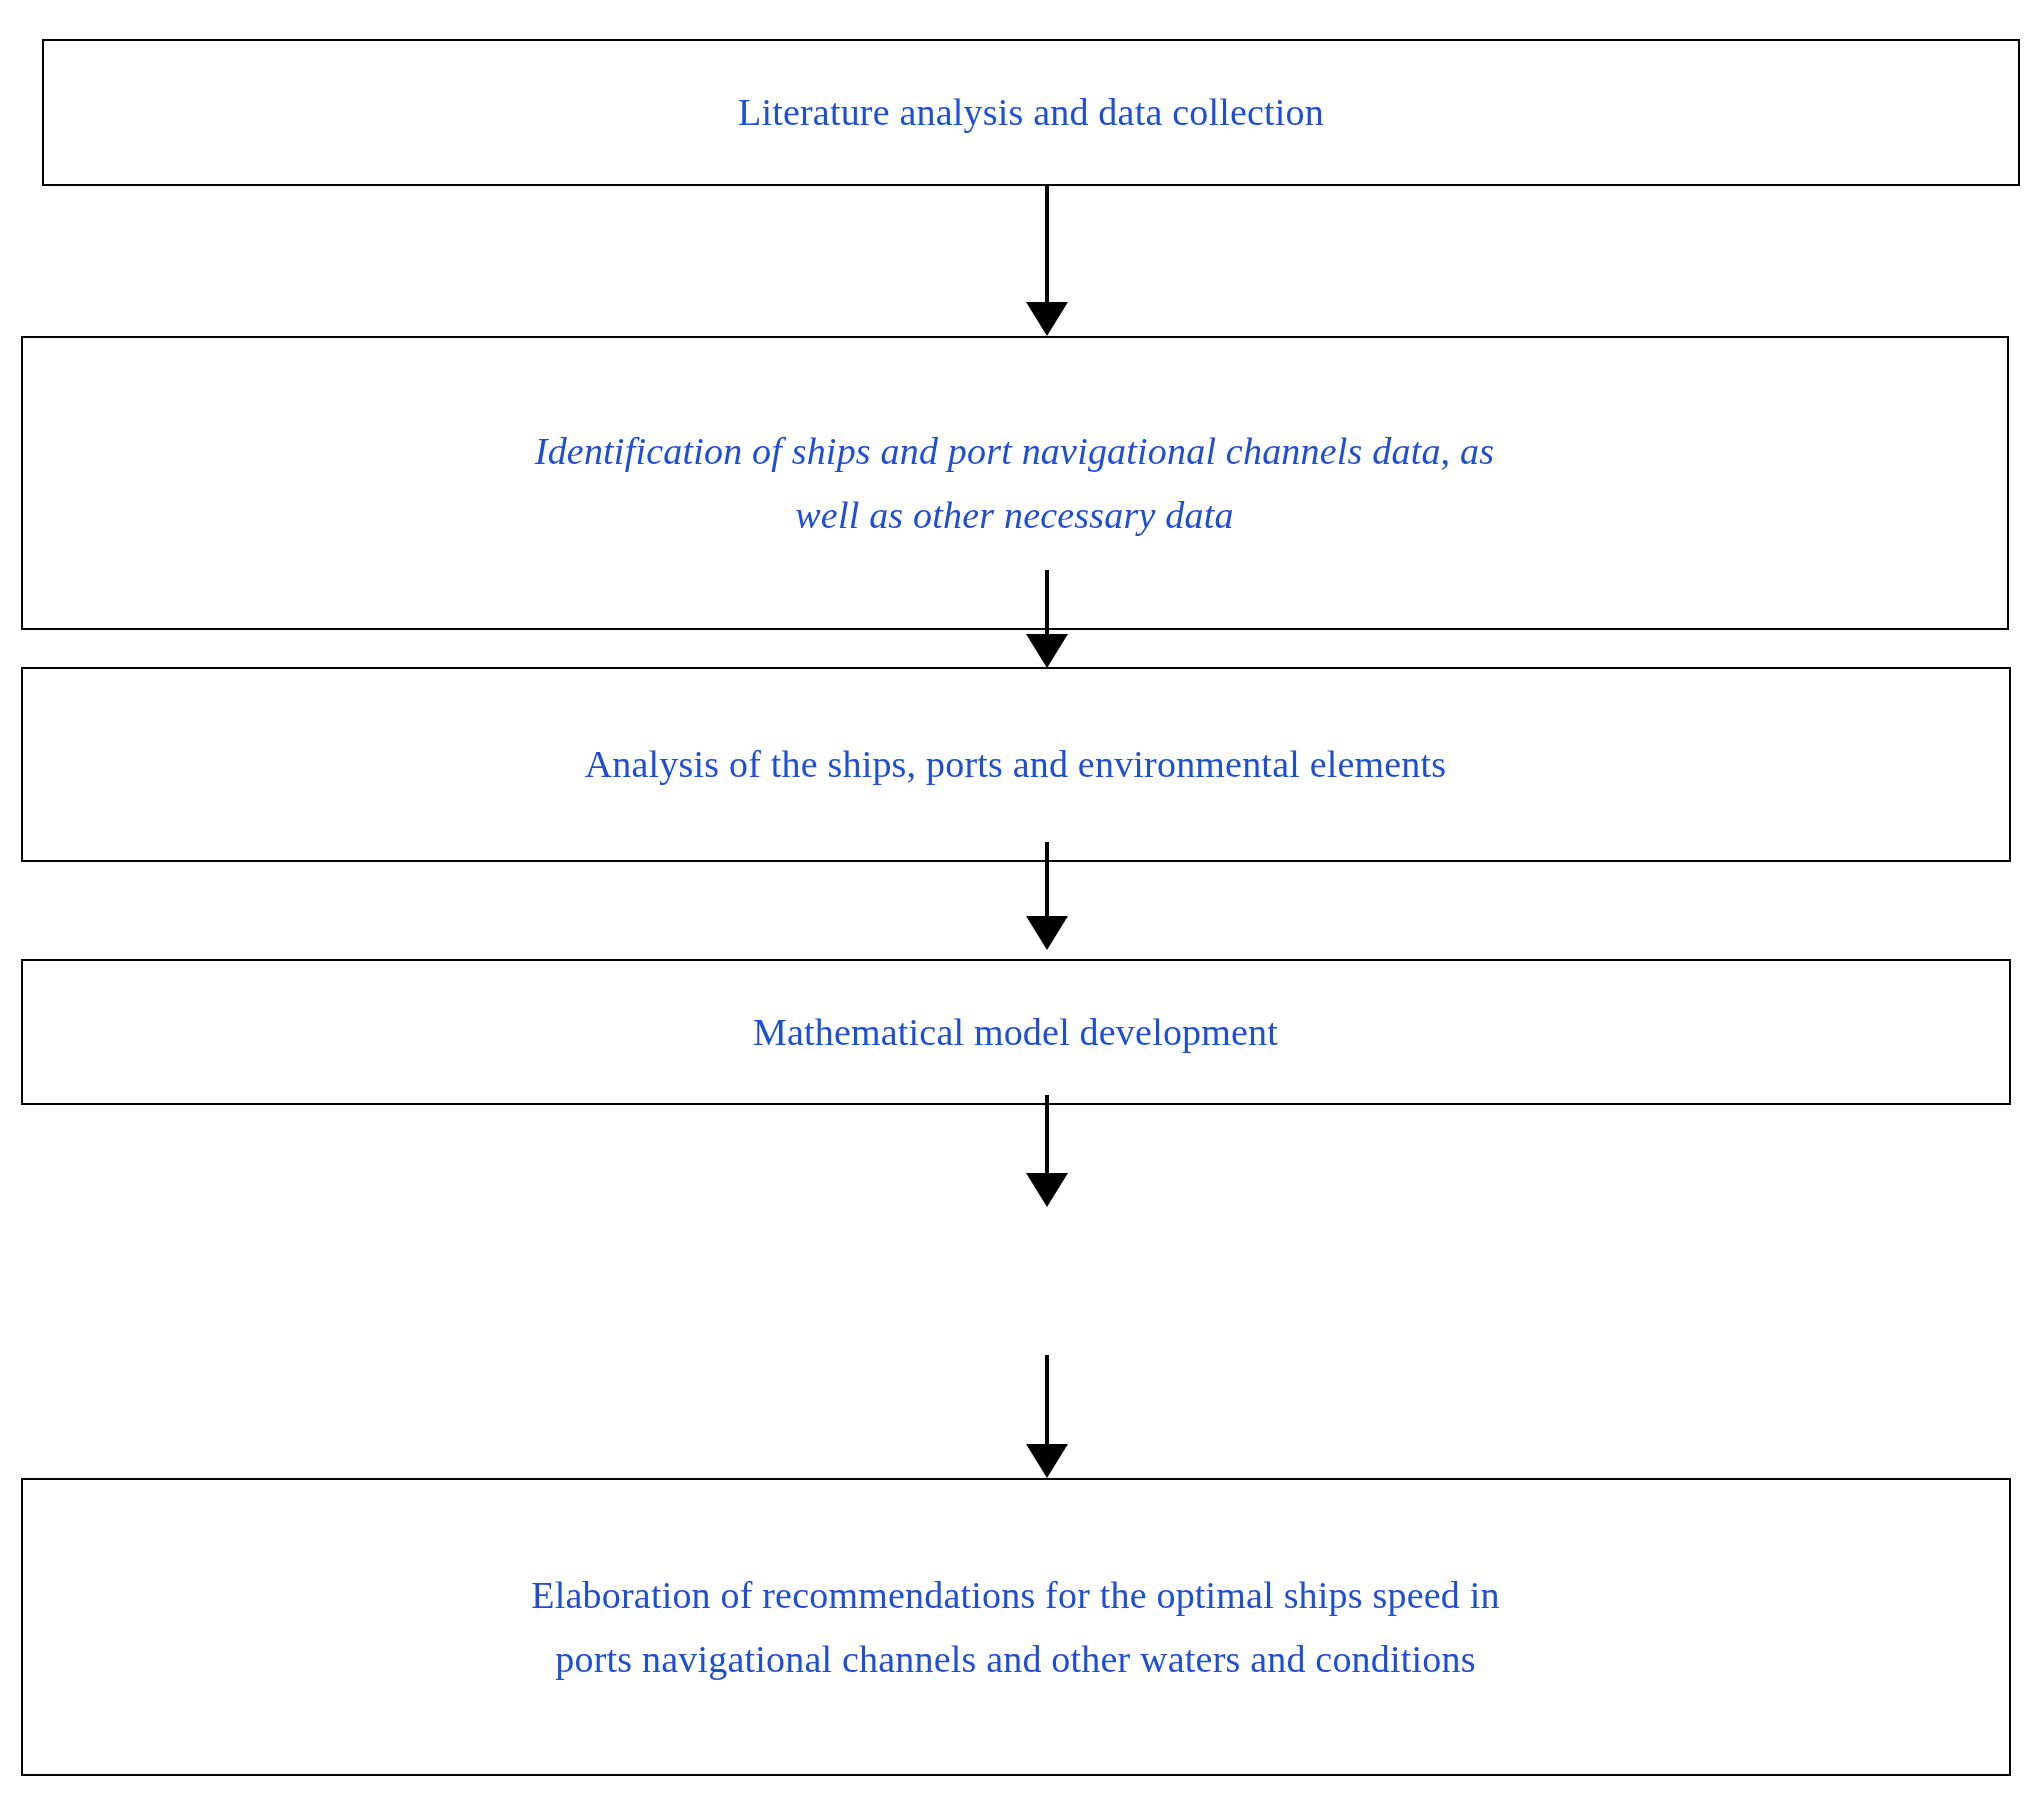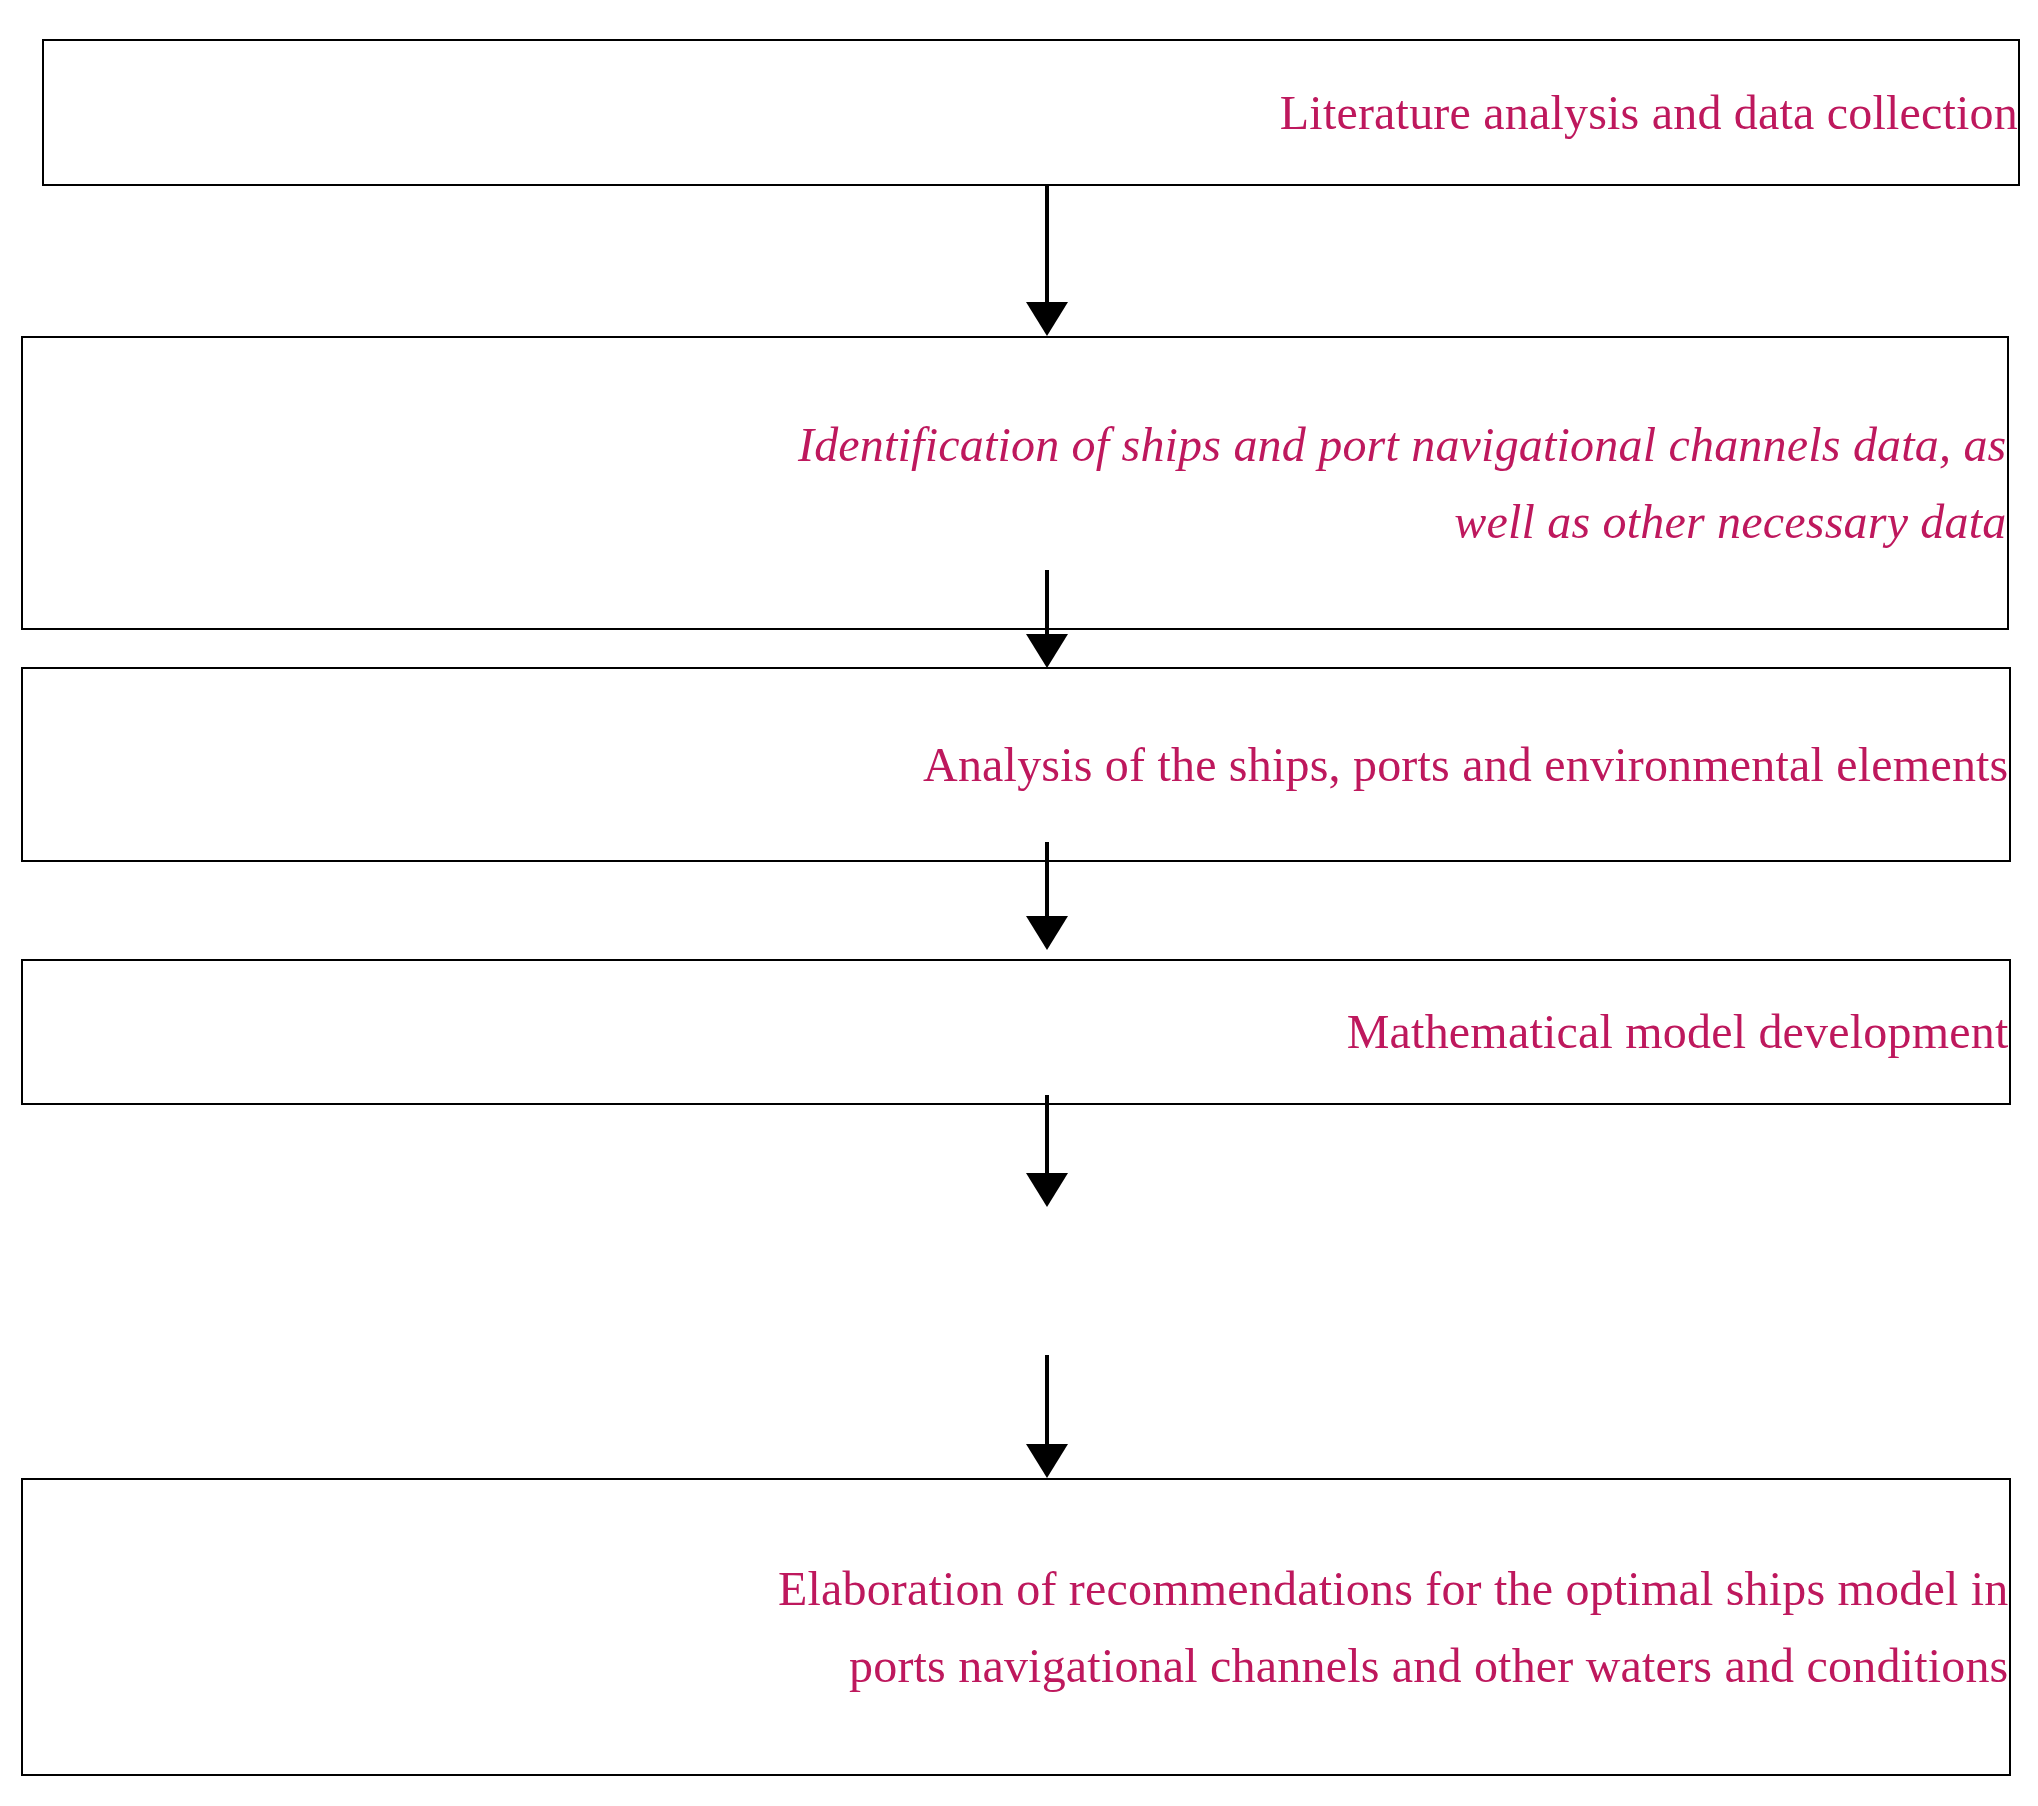--- a/index.html
+++ b/index.html
@@ -24,25 +24,25 @@
     display: flex;
     flex-direction: column;
     align-items: center;
     justify-content: center;
     text-align: center;
     color: #111111;
   }
   .node-label {
     display: block;
     width: 100%;
-    text-align: right;
-    font-size: 48px;
+    text-align: center;
+    font-size: 38px;
     line-height: 1.28;
     letter-spacing: 0.2px;
-    color: #be185d;
+    color: #1d4ed8;
     white-space: nowrap;
   }
   .node-label.line2 {
     margin-top: 15px;
   }
 
   
   #node-1 { left: 42px;  top: 39px;   width: 1978px; height: 147px; }
   #node-2 { left: 20.5px;  top: 336px;  width: 1988px; height: 294px; font-style: italic; }
   #node-3 { left: 20.5px;  top: 667px;  width: 1990px; height: 195px; }
@@ -134,18 +134,18 @@
     <div class="head"></div>
   </div>
 
 
   <div class="connector" id="arrow-5">
     <div class="stem"></div>
     <div class="head"></div>
   </div>
 
   <div class="node" id="node-6">
-    <span class="node-label">Elaboration of recommendations for the optimal ships model in</span>
+    <span class="node-label">Elaboration of recommendations for the optimal ships speed in</span>
     <span class="node-label line2">ports navigational channels and other waters and conditions</span>
   </div>
 
 </div>
 
 
 </body></html>

